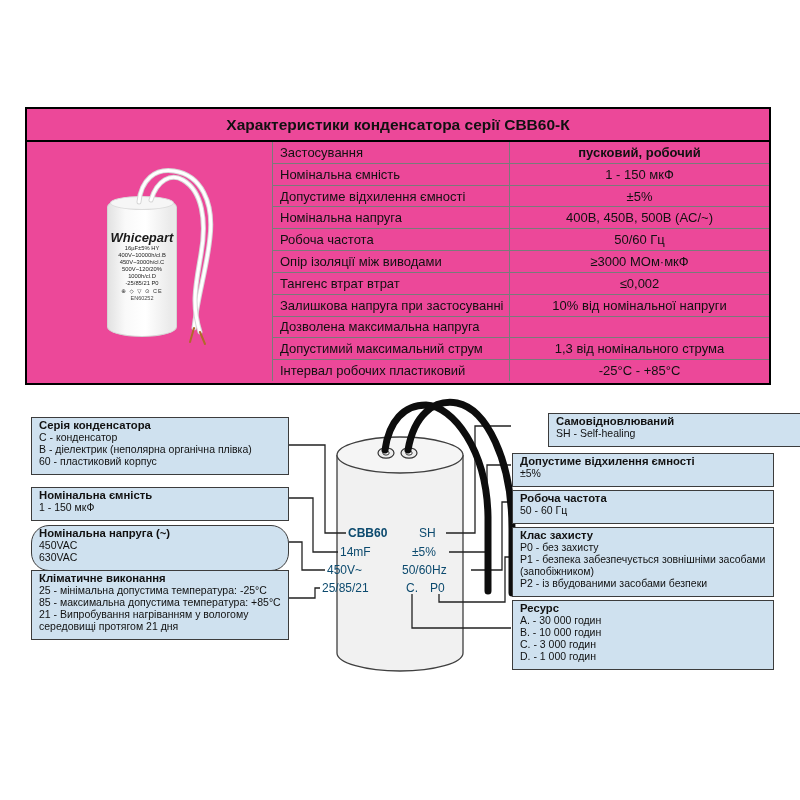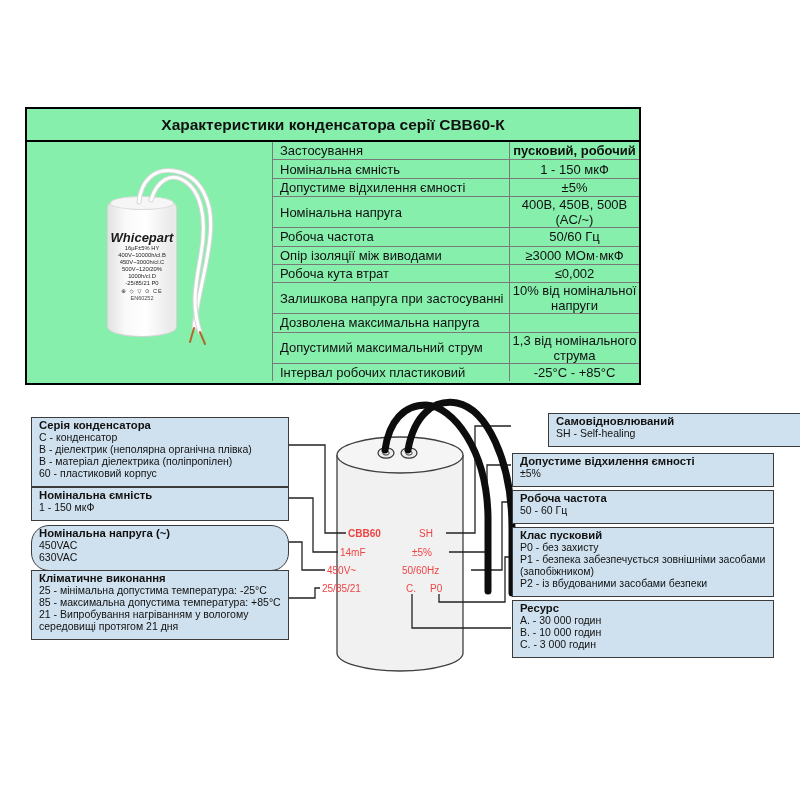--- a/index.html
+++ b/index.html
@@ -4,21 +4,21 @@
 <style>
   * { box-sizing: border-box; margin: 0; padding: 0; }
   body { background: #fff; }
   .page {
     position: relative; width: 800px; height: 800px;
     background: #fff; overflow: hidden;
     font-family: "Liberation Sans", sans-serif; color: #111;
   }
 
   
-  .spec-table { position: absolute; left: 25px; top: 107px; width: 616px; height: 278px; border: 2px solid #000; background: #86efac; }
+  .spec-table { position: absolute; left: 25px; top: 107px; width: 746px; height: 278px; border: 2px solid #000; background: #ec4899; }
   .title-row { height: 33px; border-bottom: 2px solid #000; display: flex; align-items: center; justify-content: center; font-weight: bold; font-size: 15.5px; }
   .table-body { display: flex; height: 239px; }
   .photo-cell { width: 246px; border-right: 1px solid #7a7a7a; position: relative; overflow: hidden; }
   .rows { flex: 1; display: flex; flex-direction: column; }
   .row { flex: 1; display: flex; border-bottom: 1px solid #7a7a7a; }
   .row:last-child { border-bottom: none; }
   .cell { display: flex; align-items: center; font-size: 13px; }
   .cell.label { width: 237px; padding-left: 7px; border-right: 1px solid #7a7a7a; }
   .cell.value { flex: 1; justify-content: center; text-align: center; }
   .value-bold .cell.value { font-weight: bold; }
@@ -37,21 +37,21 @@
   .photo-wires { position: absolute; left: 0; top: 0; }
 
   
   .diagram { position: absolute; left: 0; top: 395px; width: 800px; height: 405px; }
   .diagram > svg { position: absolute; left: 0; top: 0; }
   .callout { position: absolute; background: #cfe1ef; border: 1.5px solid #3c3c3c;
     padding: 2px 7px 6px 7px; font-size: 10.5px; line-height: 11.9px; color: #111; }
   .callout .ct { font-weight: bold; font-size: 11.3px; }
   .callout.cl { left: 31px; width: 258px; }
   .callout.cr { left: 512px; width: 262px; }
-  .mark { position: absolute; font-size: 10px; transform: translateY(-50%); white-space: nowrap; color: #ef4444; }
+  .mark { position: absolute; font-size: 12px; transform: translateY(-50%); white-space: nowrap; color: #0c4a6e; }
   .mark.bold { font-weight: bold; }
 </style>
 </head>
 <body>
 
 <div class="page">
 
   <div class="spec-table">
     <div class="title-row">Характеристики конденсатора серії CBB60-К</div>
     <div class="table-body">
@@ -100,21 +100,21 @@
           </div>
         <div class="row">
             <div class="cell label">Робоча частота</div>
             <div class="cell value">50/60 Гц</div>
           </div>
         <div class="row">
             <div class="cell label">Опір ізоляції між виводами</div>
             <div class="cell value">≥3000 МОм·мкФ</div>
           </div>
         <div class="row">
-            <div class="cell label">Робоча кута втрат</div>
+            <div class="cell label">Тангенс втрат втрат</div>
             <div class="cell value">≤0,002</div>
           </div>
         <div class="row">
             <div class="cell label">Залишкова напруга при застосуванні</div>
             <div class="cell value">10% від номінальної напруги</div>
           </div>
         <div class="row">
             <div class="cell label">Дозволена максимальна напруга</div>
           </div>
         <div class="row">
@@ -170,21 +170,20 @@
     <span class="mark" style="left:327px; top:175px;">450V~</span>
     <span class="mark" style="left:402px; top:175px;">50/60Hz</span>
     <span class="mark" style="left:322px; top:193px;">25/85/21</span>
     <span class="mark" style="left:406px; top:193px;">C.</span>
     <span class="mark" style="left:430px; top:193px;">P0</span>
 
     <div class="callout cl" style="top:22px;">
       <div class="ct">Серія конденсатора</div>
       <div>C - конденсатор</div>
       <div>B - діелектрик (неполярна органічна плівка)</div>
-      <div>B - матеріал діелектрика (поліпропілен)</div>
       <div>60 - пластиковий корпус</div>
     </div>
     <div class="callout cl" style="top:92px;">
       <div class="ct">Номінальна ємність</div>
       <div>1 - 150 мкФ</div>
     </div>
     <div class="callout cl" style="top:130px;border-radius:18px;">
       <div class="ct">Номінальна напруга (~)</div>
       <div>450VAC</div>
       <div>630VAC</div>
@@ -202,26 +201,27 @@
     </div>
     <div class="callout cr" style="top:58px;">
       <div class="ct">Допустиме відхилення ємності</div>
       <div>±5%</div>
     </div>
     <div class="callout cr" style="top:95px;">
       <div class="ct">Робоча частота</div>
       <div>50 - 60 Гц</div>
     </div>
     <div class="callout cr" style="top:132px;">
-      <div class="ct">Клас пусковий</div>
+      <div class="ct">Клас захисту</div>
       <div>P0 - без захисту</div>
       <div>P1 - безпека забезпечується зовнішніми засобами (запобіжником)</div>
       <div>P2 - із вбудованими засобами безпеки</div>
     </div>
     <div class="callout cr" style="top:205px;">
       <div class="ct">Ресурс</div>
       <div>A. - 30 000 годин</div>
       <div>B. - 10 000 годин</div>
       <div>C. - 3 000 годин</div>
+      <div>D. - 1 000 годин</div>
     </div>
 
   </div>
 </div>
 
 </body></html>

